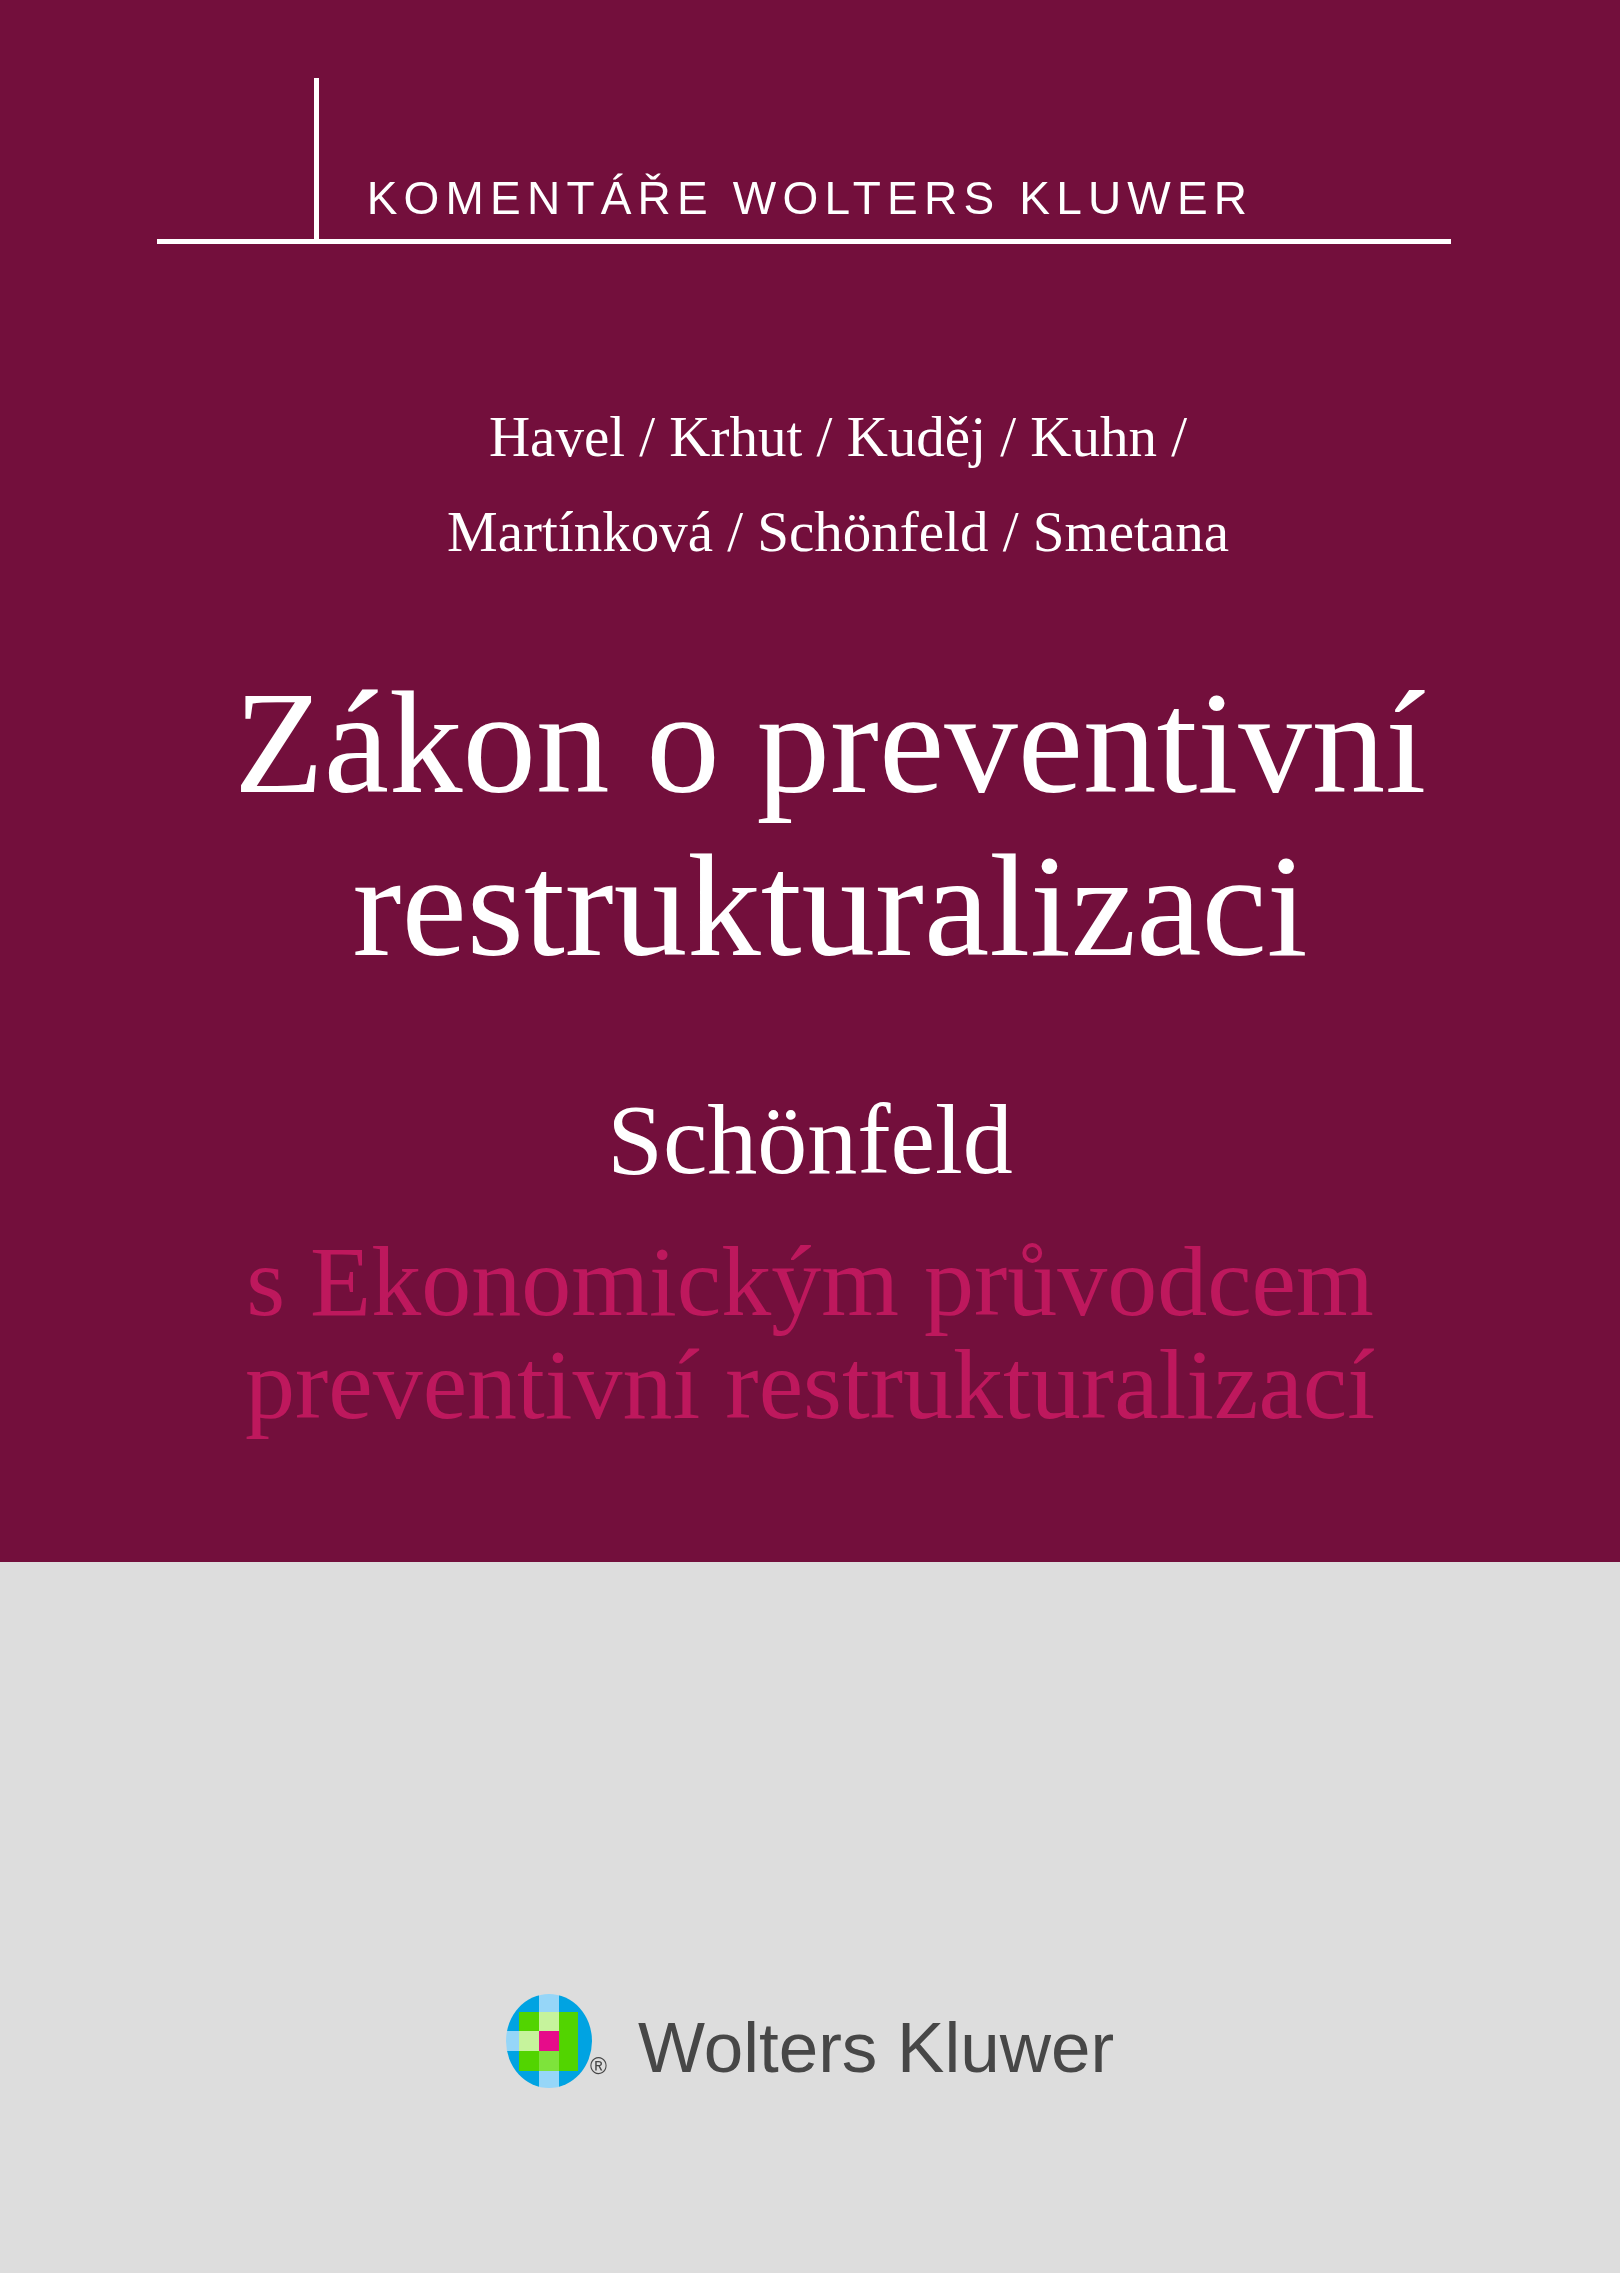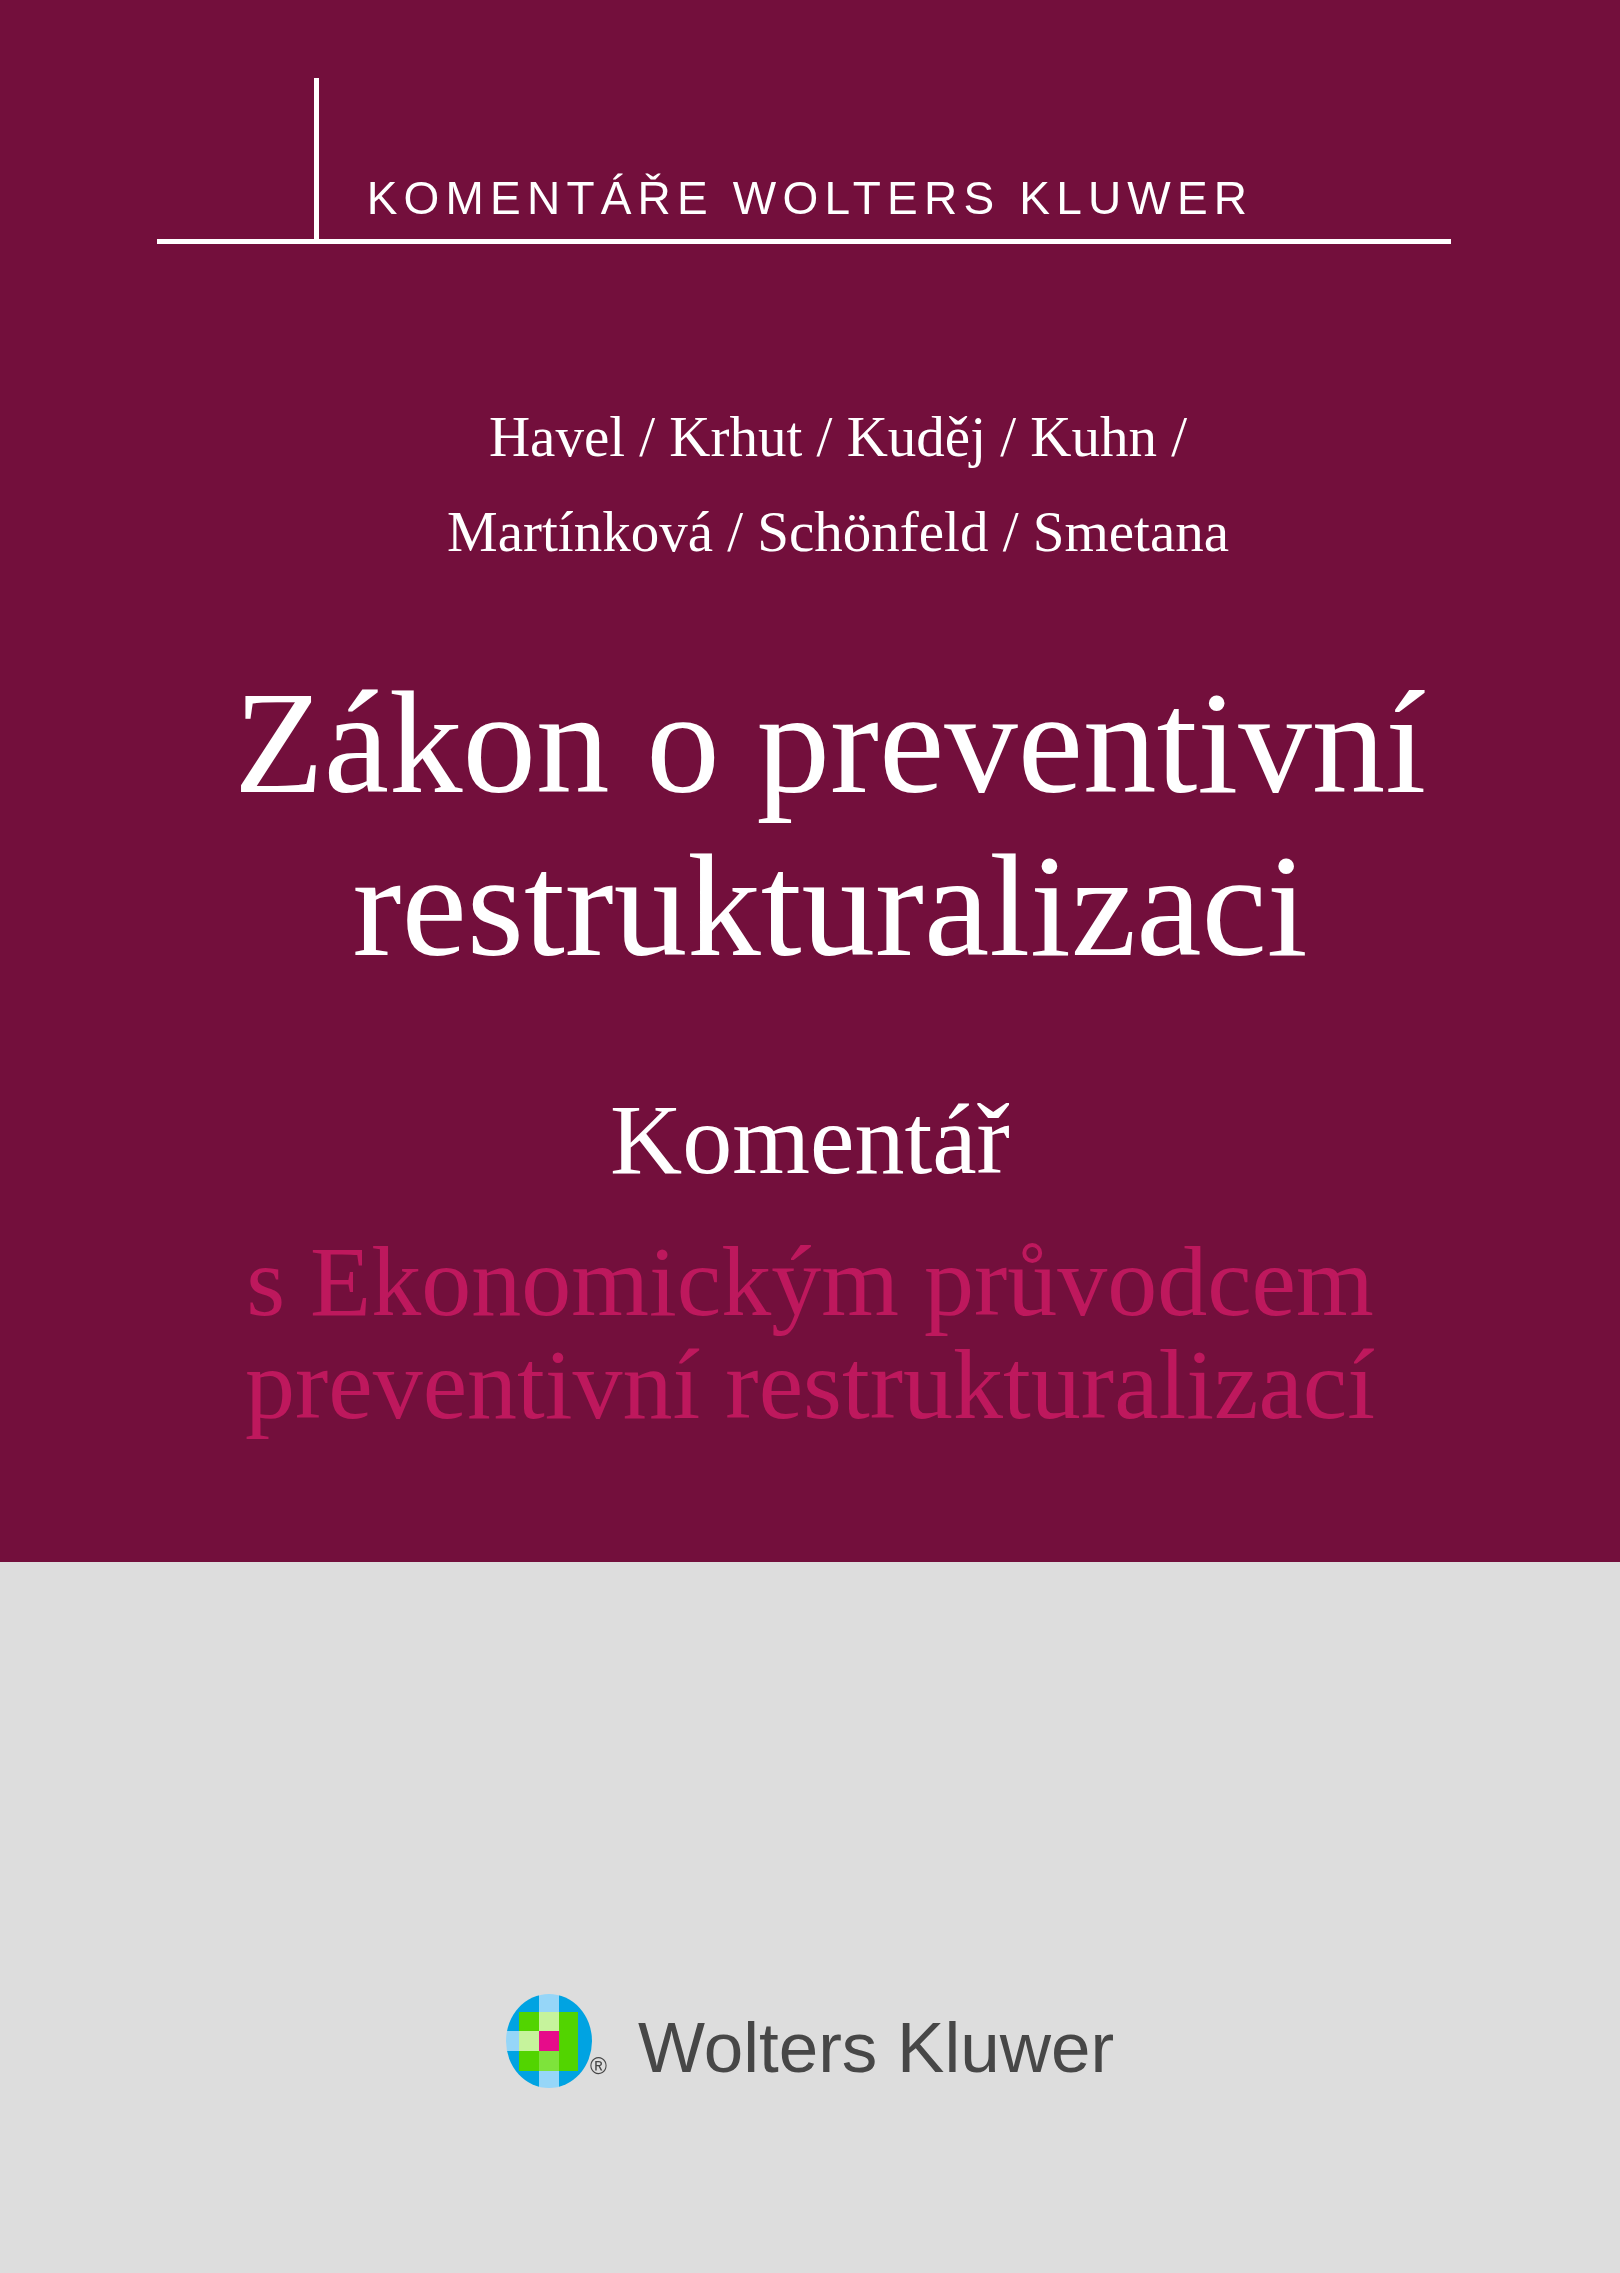--- a/index.html
+++ b/index.html
@@ -143,21 +143,21 @@
   <div class="authors">
     <div>Havel / Krhut / Kuděj / Kuhn /</div>
     <div>Martínková / Schönfeld / Smetana</div>
   </div>
 
   <div class="book-title">
     <div>Zákon o preventivní</div>
     <div>restrukturalizaci</div>
   </div>
 
-  <div class="subtitle-heading">Komentář</div>
+  <div class="subtitle-heading">Schönfeld</div>
 
   <div class="subtitle-lines">
     <div>s Ekonomickým průvodcem</div>
     <div>preventivní restrukturalizací</div>
   </div>
 
   <div class="publisher-logo">
     <div class="logo-mosaic">
         <div style="background: rgb(0, 163, 226);"></div>
         <div style="background: rgb(0, 163, 226);"></div>

